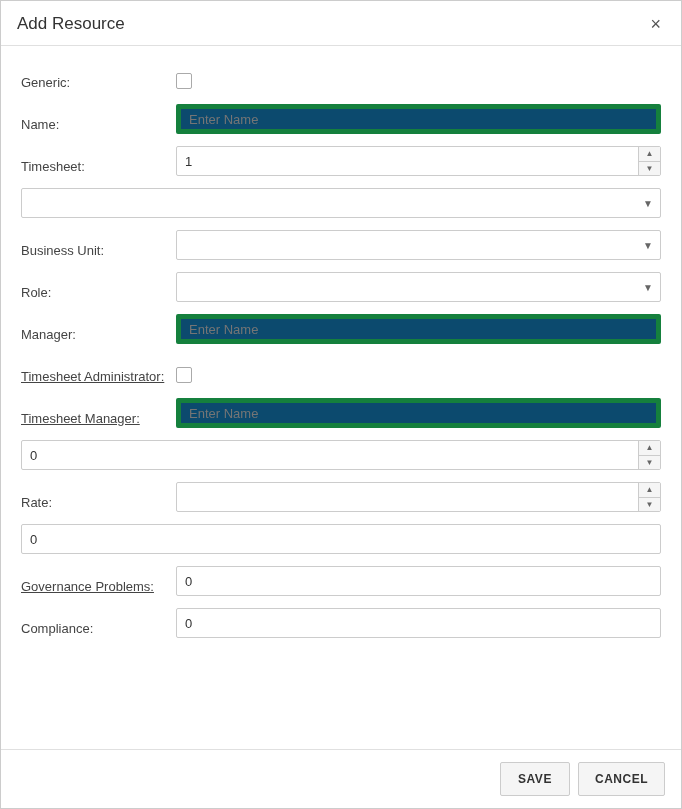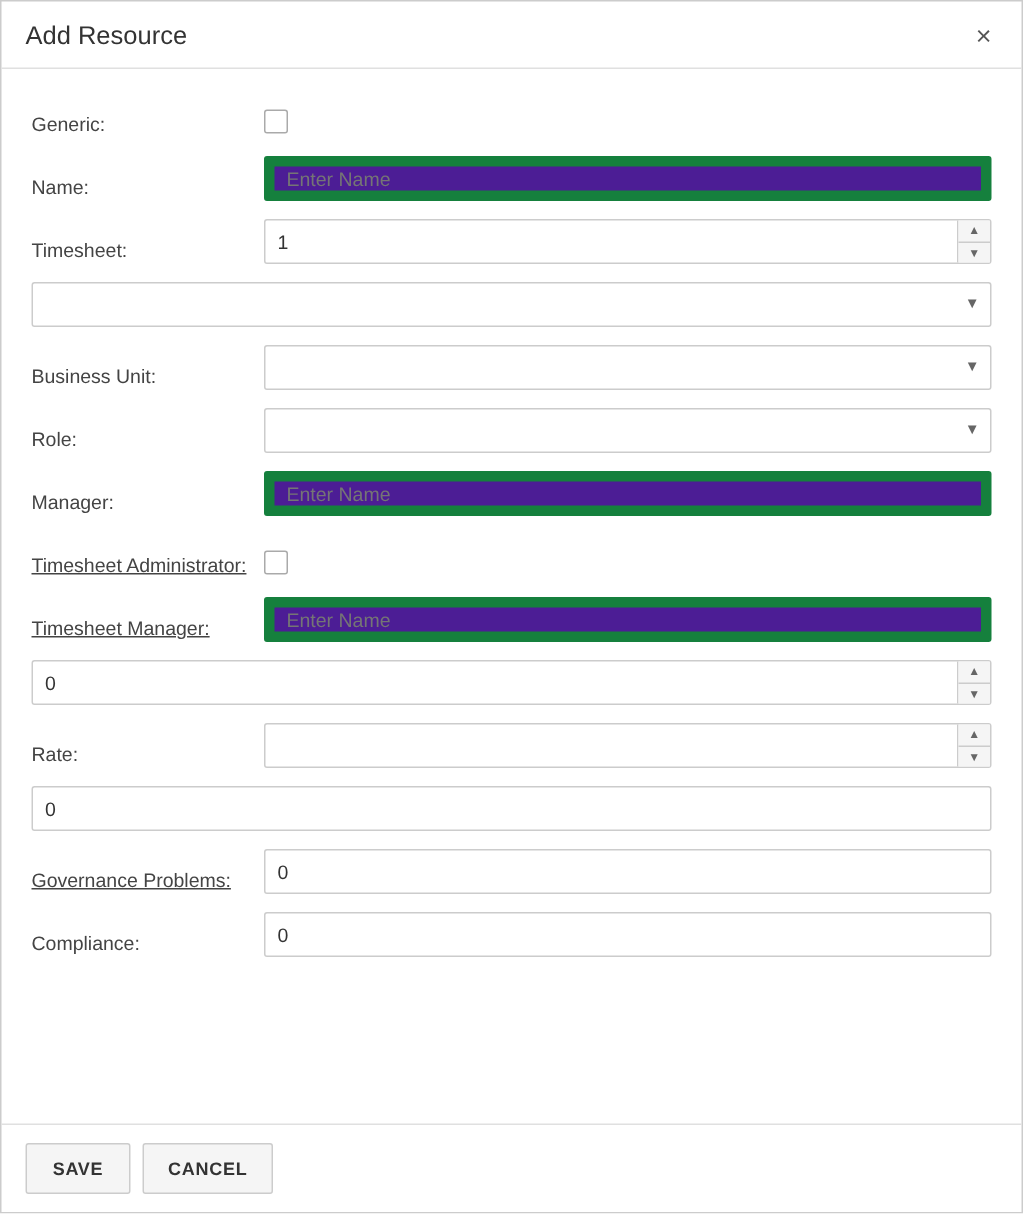--- a/index.html
+++ b/index.html
@@ -80,27 +80,27 @@
       text-decoration: underline;
     }
 
     .form-control-wrap {
       flex: 1;
     }
 
     .text-input {
       width: 100%;
       height: 30px;
-      border: 7px solid #15803d;
+      border: 5px solid #15803d;
       border-radius: 2px;
       padding: 4px 8px;
       font-size: 13px;
       color: #aaa;
       outline: none;
-      background: #4c1d95;
+      background: #0c4a6e;
     }
 
     .number-input-wrap {
       position: relative;
       width: 100%;
     }
 
     .number-input {
       width: 100%;
       height: 30px;
@@ -210,21 +210,21 @@
       padding: 4px 8px;
       font-size: 13px;
       color: #333;
       background: #fff;
       display: flex;
       align-items: center;
     }
 
     .dialog-footer {
       display: flex;
-      justify-content: flex-start;
+      justify-content: flex-end;
       align-items: center;
       padding: 12px 16px;
       gap: 8px;
       border-top: 1px solid #e0e0e0;
     }
 
     .btn {
       height: 34px;
       min-width: 70px;
       border: 1px solid #ccc;

